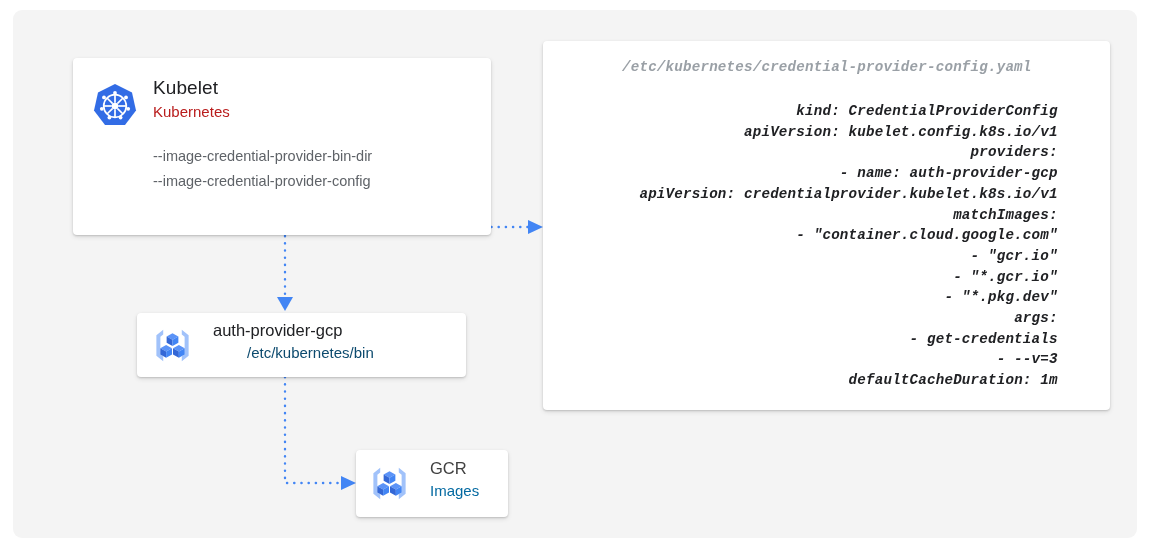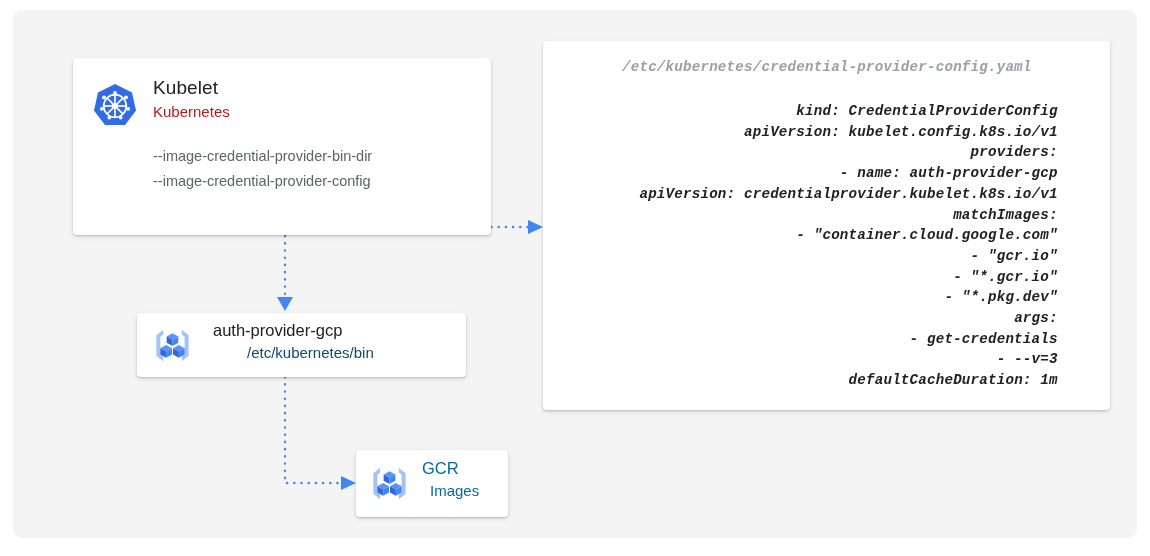--- a/index.html
+++ b/index.html
@@ -117,24 +117,24 @@
   }
   .gcr-icon-wrap {
     position: absolute;
     left: 12px;
     top: 12px;
     width: 43px;
     height: 43px;
   }
   .gcr-title {
     position: absolute;
-    left: 66px;
+    left: 74px;
     top: 9px;
     font-size: 16.5px;
-    color: #0369a1;
+    color: #404040;
   }
   .gcr-sub {
     position: absolute;
     left: 74px;
     top: 32px;
     font-size: 15px;
     color: #0369a1;
   }
 
   

